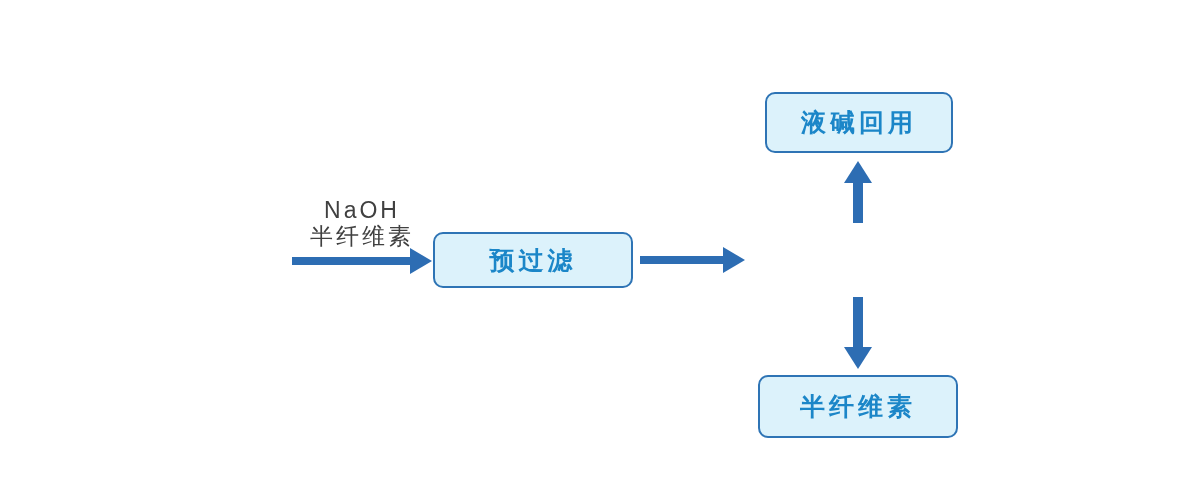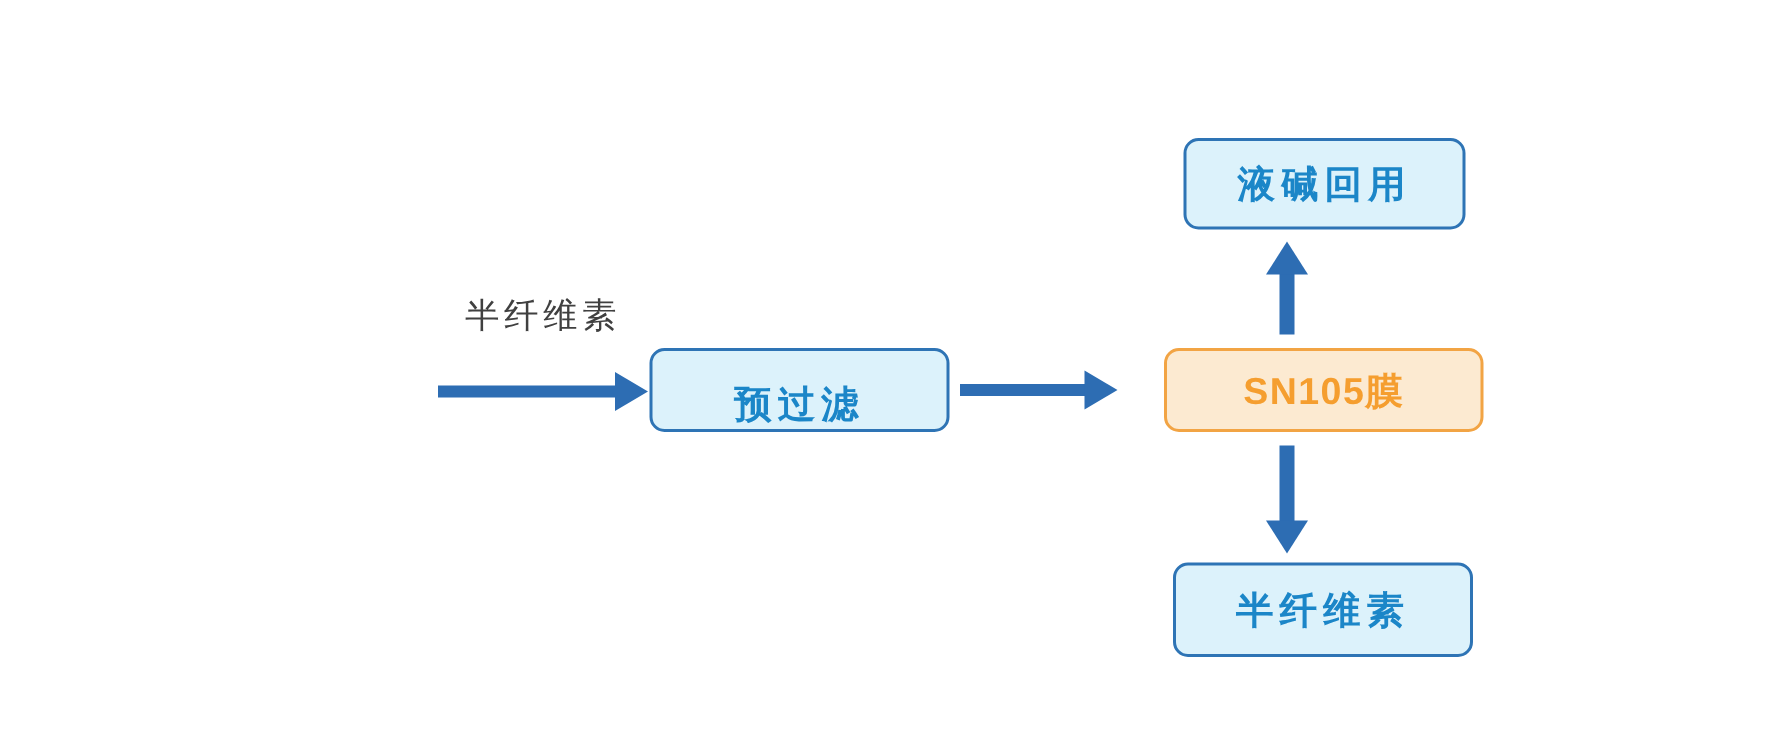--- a/index.html
+++ b/index.html
@@ -16,21 +16,20 @@
     overflow: hidden;
   }
   .node {
     position: absolute;
     box-sizing: border-box;
     border-radius: 10px;
     display: flex;
     align-items: center;
     justify-content: center;
     text-align: center;
-    margin-left: 24px;
   }
   .node .node-label {
     font-weight: bold;
     font-size: 25px;
     letter-spacing: 4px;
     white-space: nowrap;
   }
   .node.blue {
     background: var(--blue-node-fill, #DCF2FB);
     border: 2px solid var(--blue-node-border, #2E74B5);
@@ -96,57 +95,55 @@
   }
   .v-arrow.down .head {
     bottom: 0;
     border-left: 14px solid transparent;
     border-right: 14px solid transparent;
     border-top: 22px solid var(--arrow, #2D6DB3);
   }
 
   
   #node-press-liquid   { left: 108px; top: 230px; width: 179px; height: 57px; }
-  #node-pre-filter     { left: 409px; top: 232px; width: 200px; height: 56px; align-items: flex-end; }
+  #node-pre-filter     { left: 433px; top: 232px; width: 200px; height: 56px; }
   #node-sn105-membrane { left: 752px; top: 232px; width: 213px; height: 56px; }
   #node-alkali-reuse   { left: 765px; top:  92px; width: 188px; height: 61px; }
   #node-hemicellulose  { left: 758px; top: 375px; width: 200px; height: 63px; }
 
   #arrow-1 { left: 292px; top: 248px; width: 140px; }
   #arrow-2 { left: 640px; top: 247px; width: 105px; }
   #arrow-up   { left: 844px; top: 161px; height: 62px; }
   #arrow-down { left: 844px; top: 297px; height: 72px; }
 </style>
 </head>
 <body>
 
 <div class="canvas">
 
 
   <div class="edge-label">
+    <div>NaOH</div>
     <div>半纤维素</div>
   </div>
 
   <div class="h-arrow" id="arrow-1">
     <div class="shaft"></div>
     <div class="head"></div>
   </div>
 
   <div class="node blue" id="node-pre-filter">
     <span class="node-label">预过滤</span>
   </div>
 
   <div class="h-arrow" id="arrow-2">
     <div class="shaft"></div>
     <div class="head"></div>
   </div>
 
-  <div class="node orange" id="node-sn105-membrane">
-    <span class="node-label">SN105膜</span>
-  </div>
 
   <div class="v-arrow up" id="arrow-up">
     <div class="shaft"></div>
     <div class="head"></div>
   </div>
 
   <div class="node blue" id="node-alkali-reuse">
     <span class="node-label">液碱回用</span>
   </div>
 

